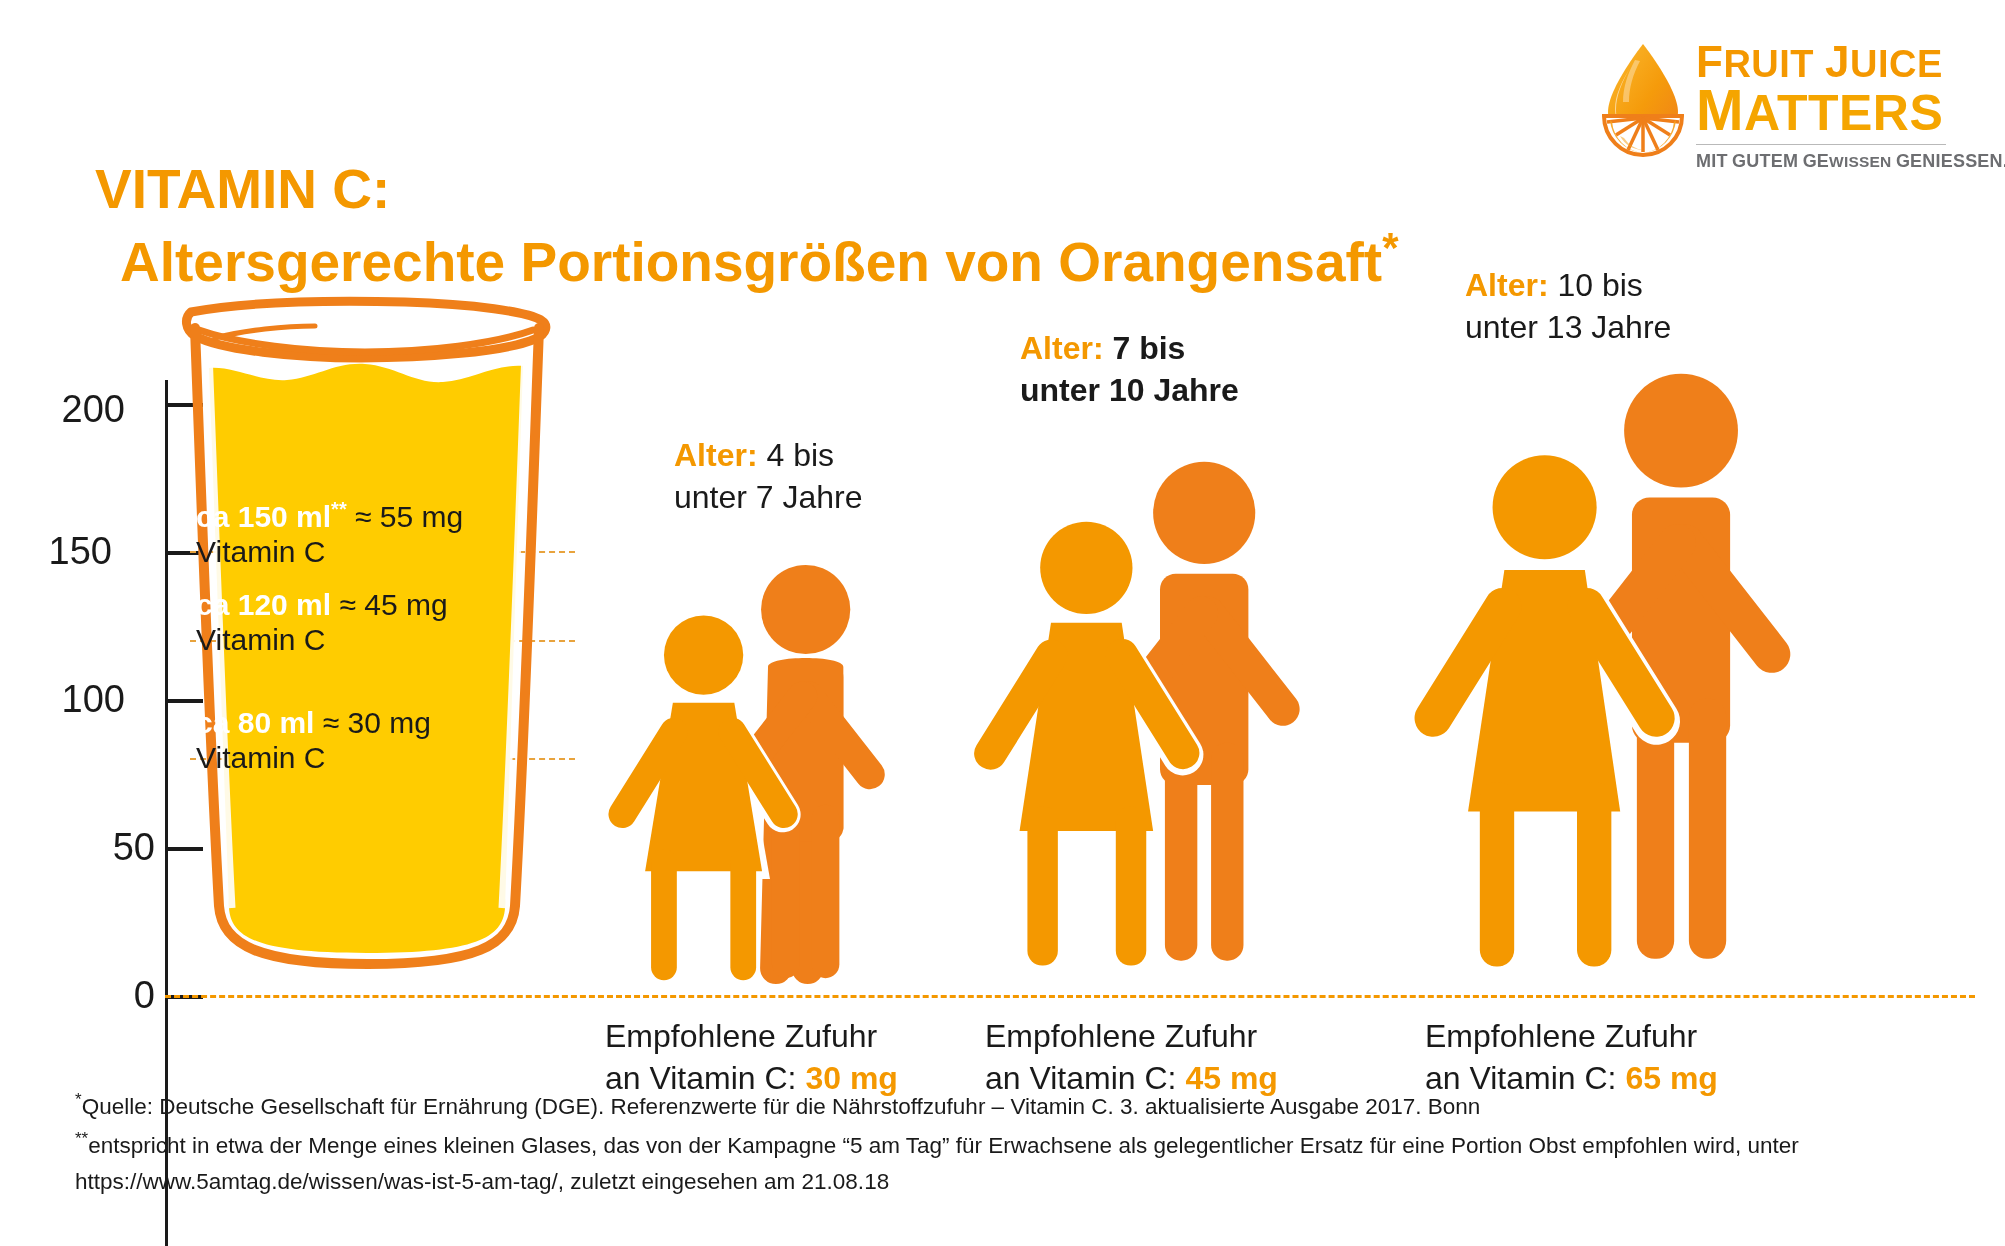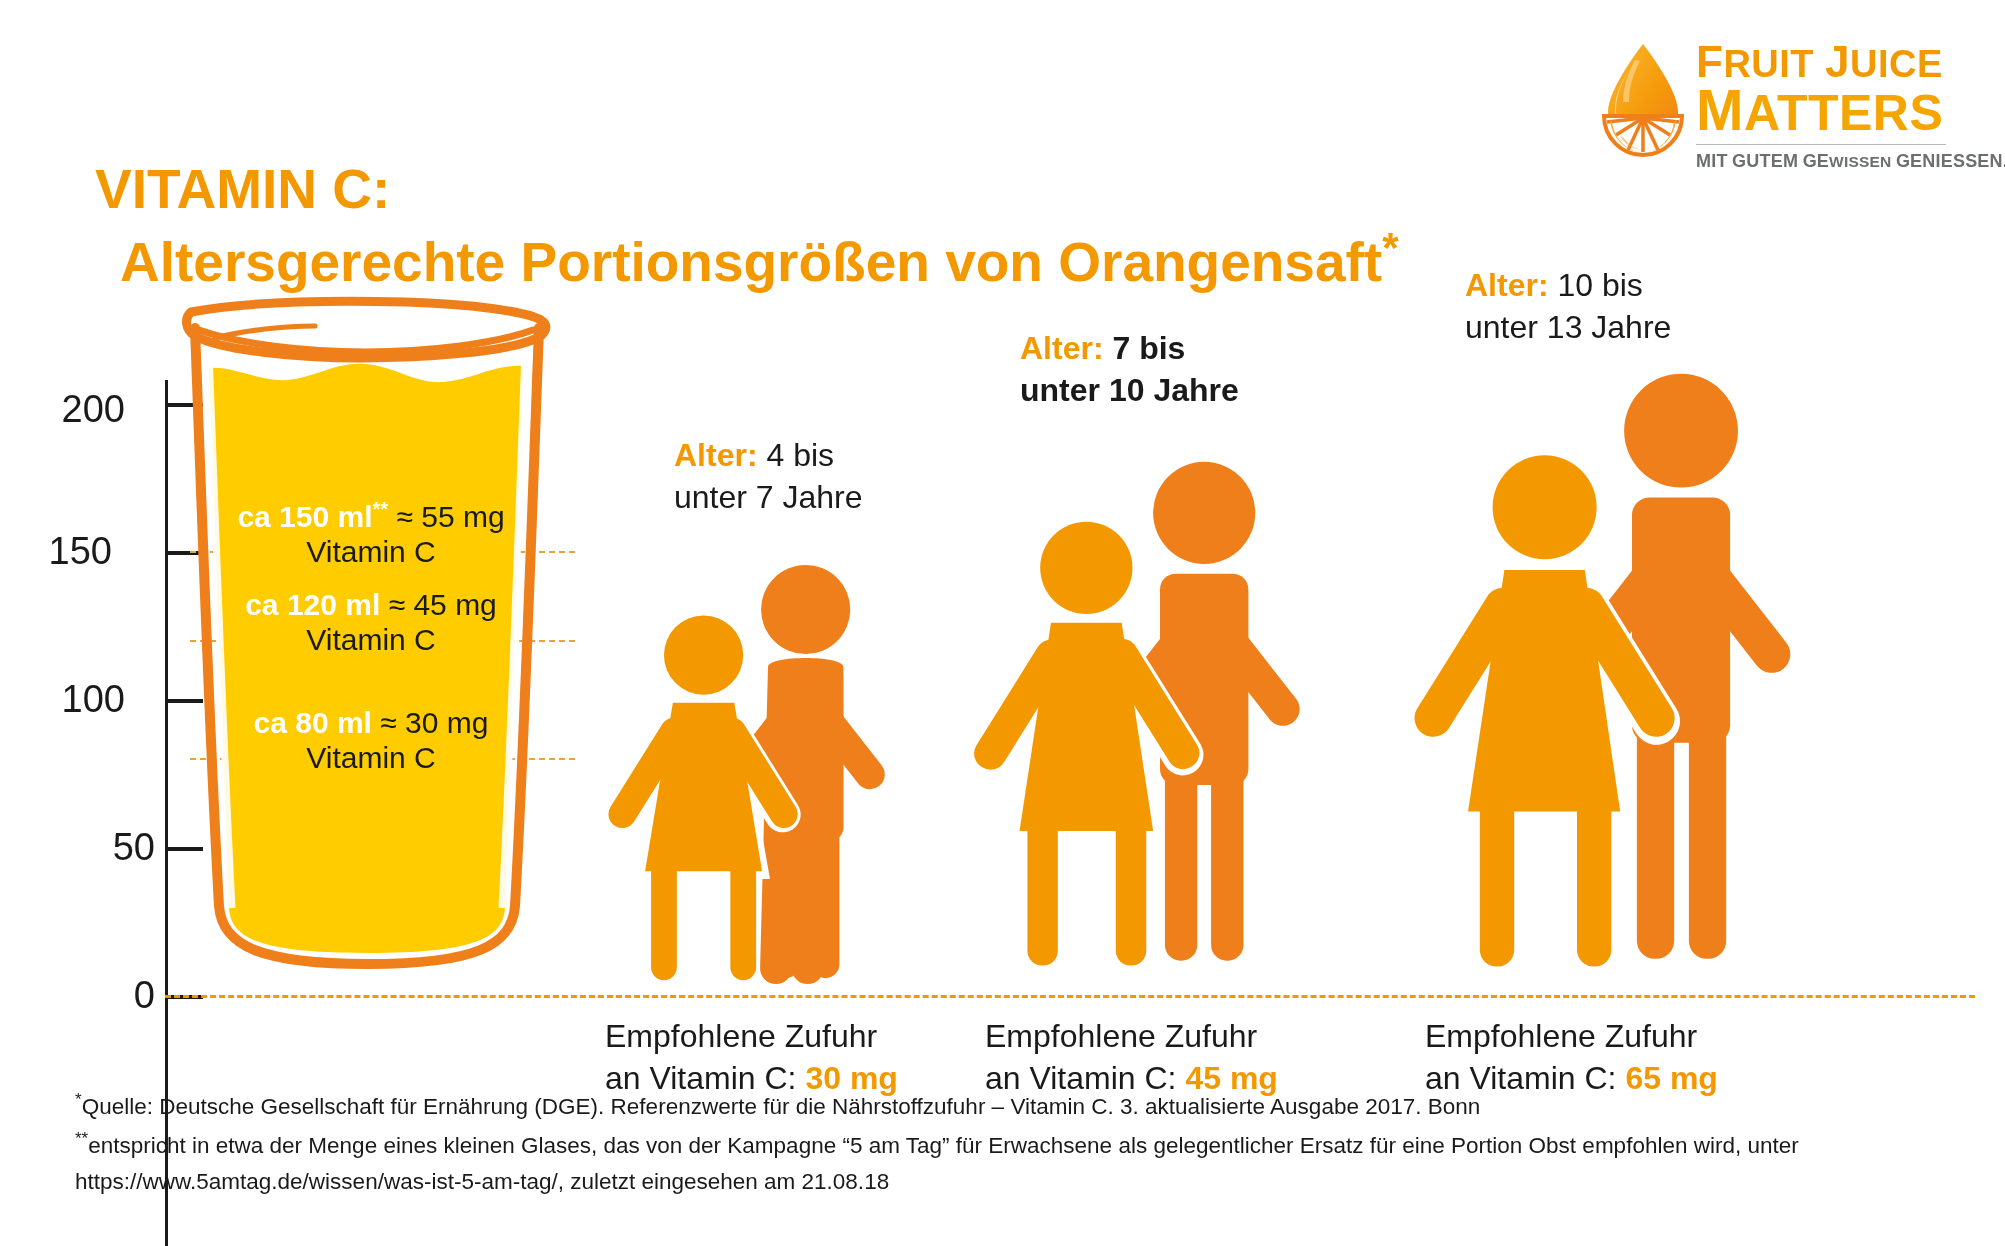--- a/index.html
+++ b/index.html
@@ -93,21 +93,20 @@
   
   #glass{
     position:absolute; left:175px; top:-22px; width:390px; height:600px;
   }
 
   
   .glass-label{
     position:absolute;
     left:196px;
     width:350px;
-    text-align:center;
     font-size:30px;
     color:#1a1a1a;
     line-height:1.15;
     z-index:5;
   }
   .glass-label .ml{color:#ffffff; font-weight:bold;}
   .glass-label sup{font-size:20px;}
 
   
   .group{

